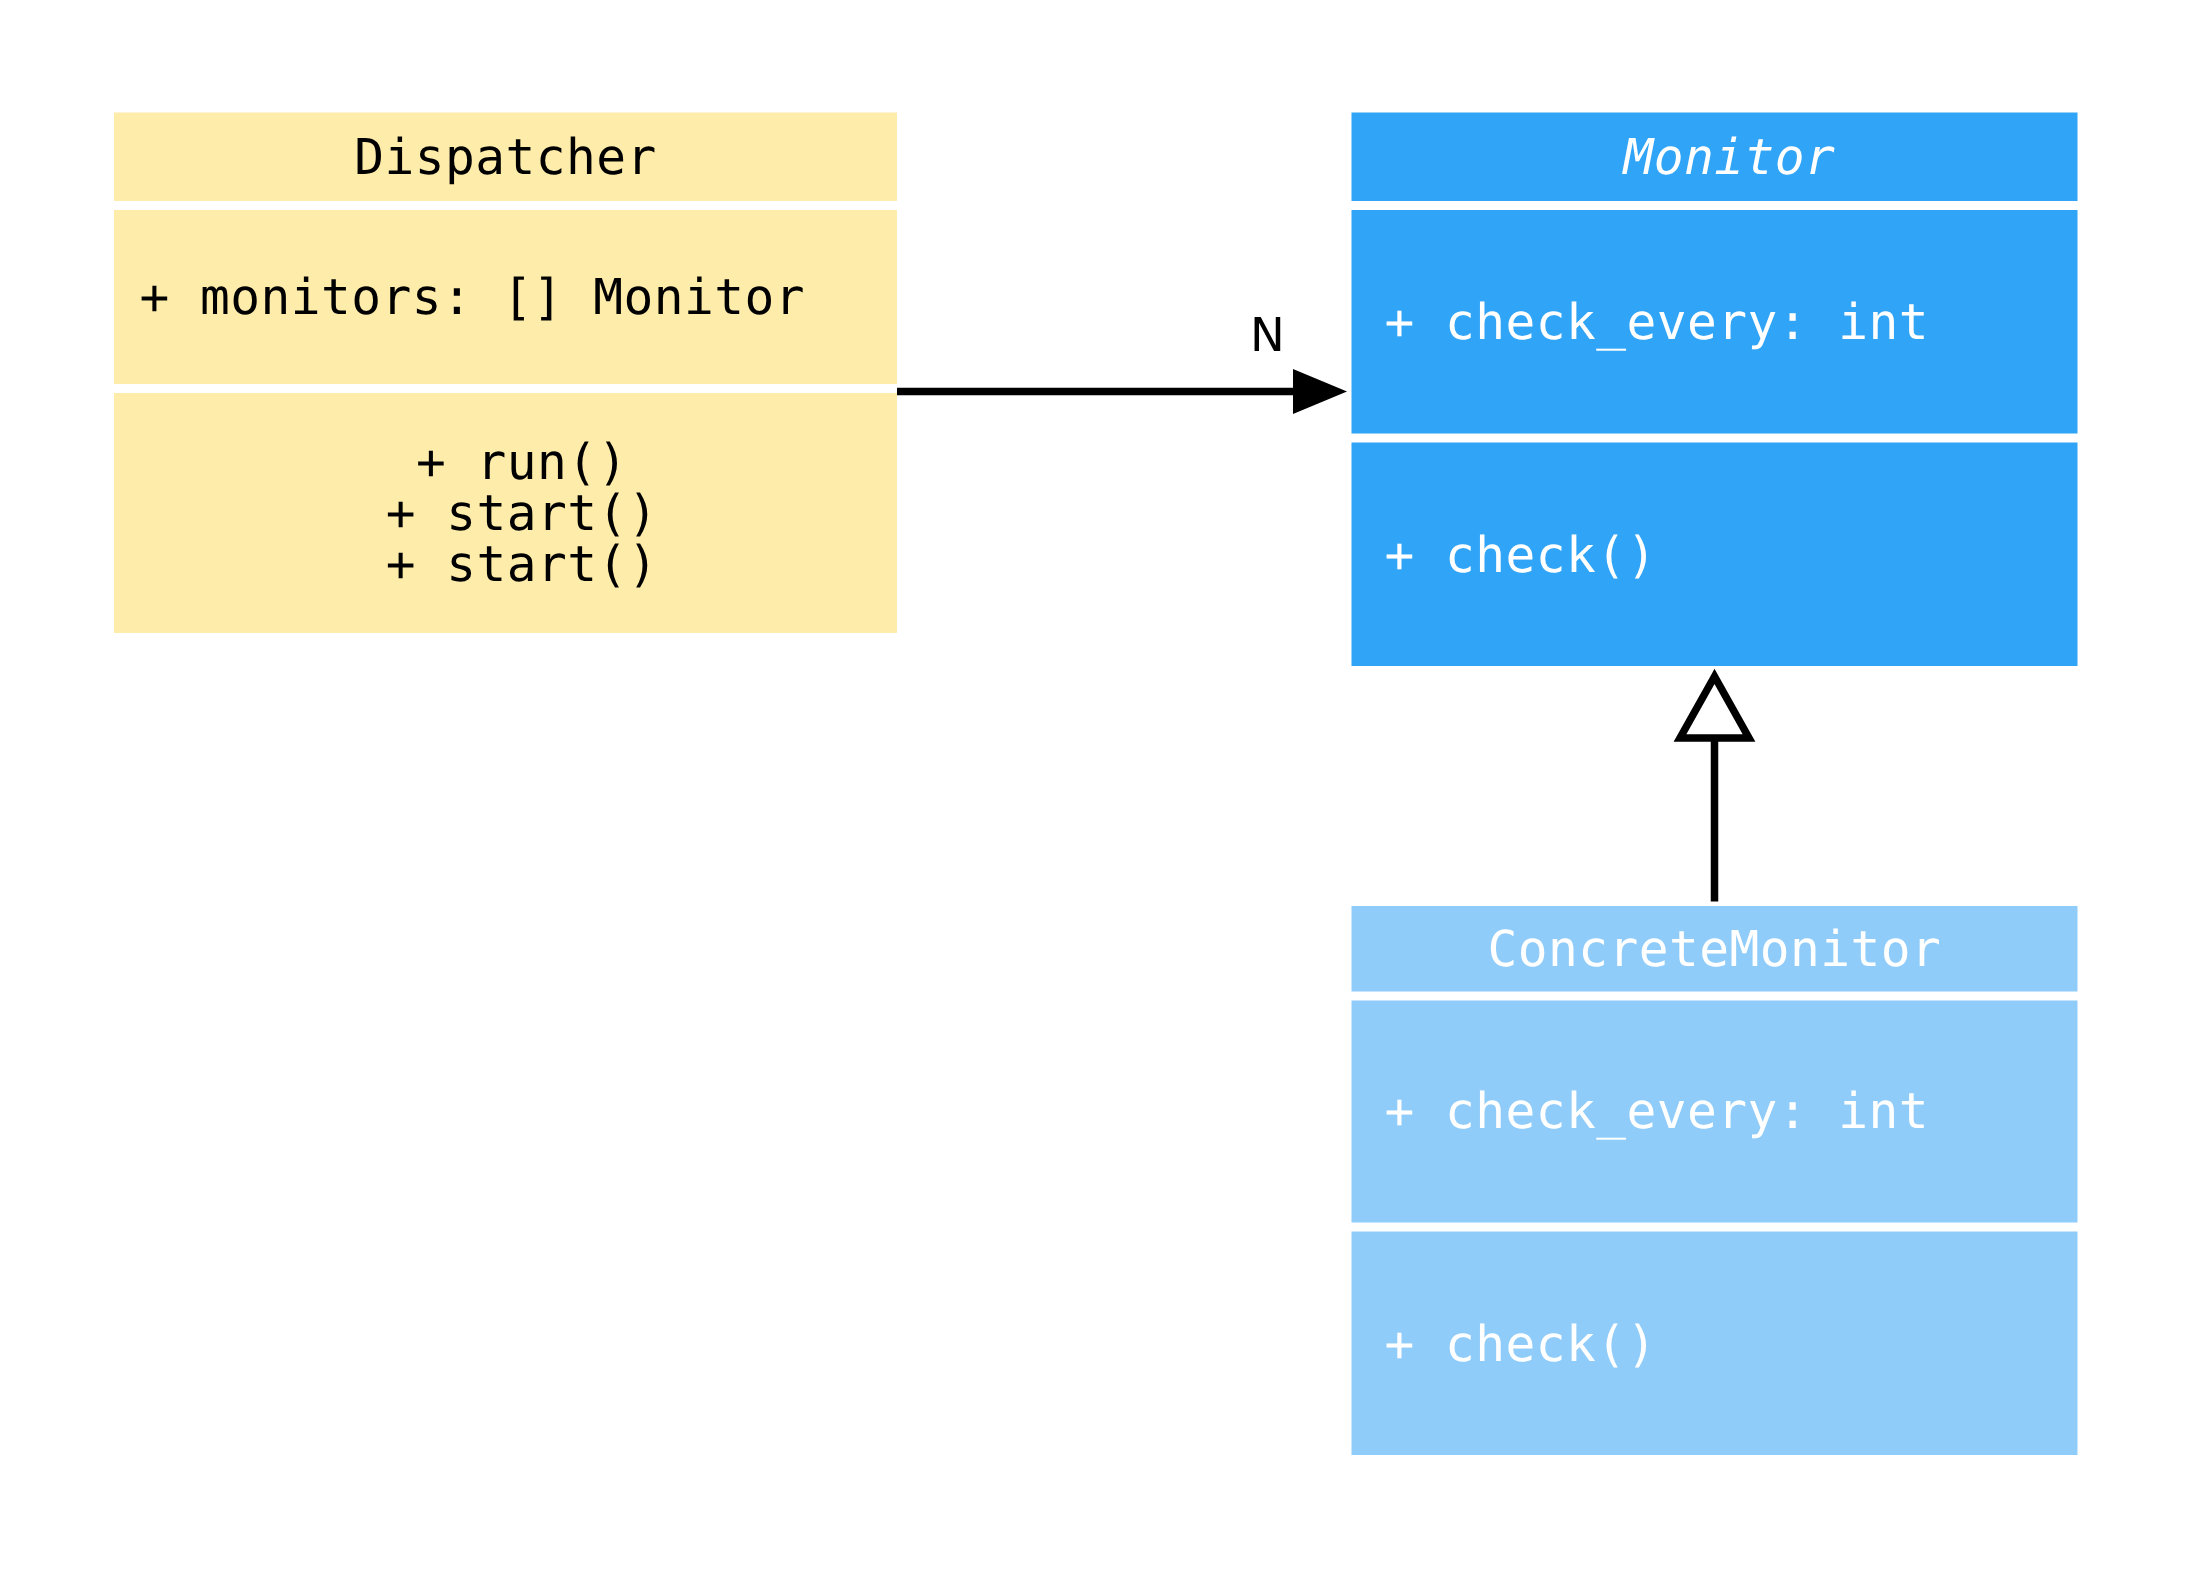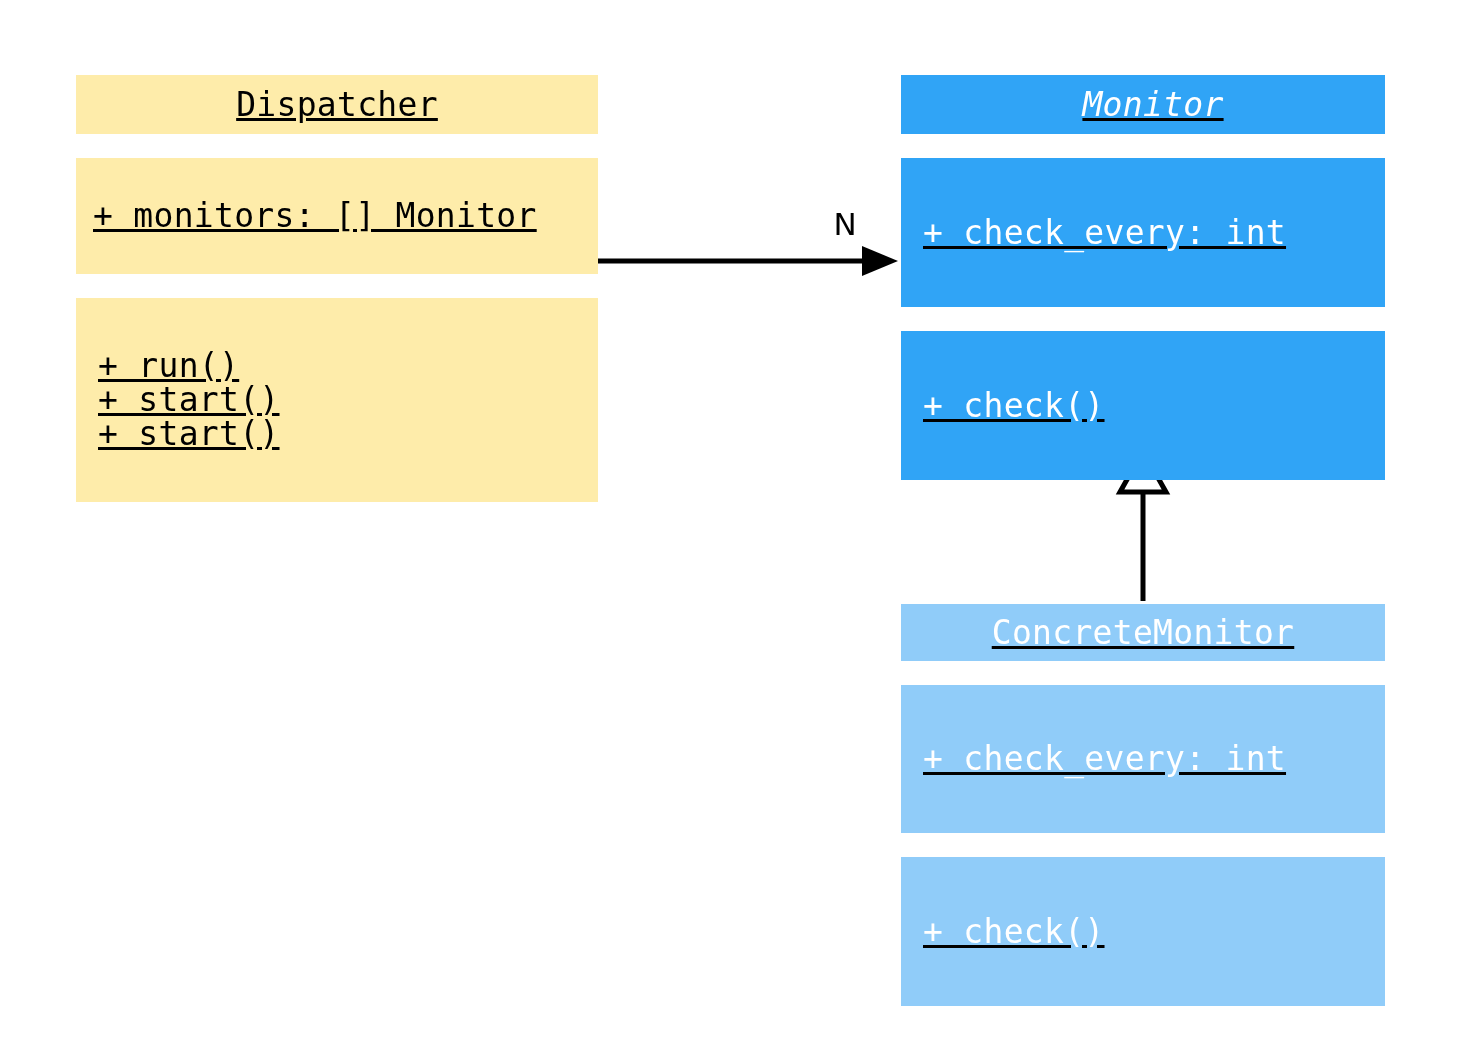--- a/index.html
+++ b/index.html
@@ -17,22 +17,21 @@
     pointer-events: none;
   }
   .edges line { stroke: var(--edge, #000); stroke-width: 5; }
   .edges .head { fill: var(--edge, #000); }
   .edges .tri { fill: #ffffff; stroke: var(--edge, #000); stroke-width: 5; stroke-linejoin: miter; }
 
   .class-box {
     position: absolute;
     display: flex;
     flex-direction: column;
-    gap: 24px;
-    text-decoration: underline;
+    gap: 6px;
   }
   .class-box .sec {
     background: var(--fill);
     color: var(--text);
     display: flex;
     flex-direction: column;
     justify-content: center;
   }
   .sec.title {
     align-items: center;
@@ -44,21 +43,21 @@
     font-size: 33px;
     line-height: 34px;
     letter-spacing: 0.3px;
     white-space: pre;
   }
 
   
   .box-dispatcher { left: 76px; top: 75px; width: 522px; }
   .box-dispatcher .title   { height: 59px; }
   .box-dispatcher .attrs   { height: 116px; padding-left: 17px; }
-  .box-dispatcher .methods { height: 204px; }
+  .box-dispatcher .methods { height: 160px; align-items: center; }
 
   
   .box-monitor { left: 901px; top: 75px; width: 484px; }
   .box-monitor .title   { height: 59px; padding-left: 20px; }
   .box-monitor .attrs   { height: 149px; }
   .box-monitor .methods { height: 149px; }
   .box-monitor .title { font-style: italic; }
 
   
   .box-concrete { left: 901px; top: 604px; width: 484px; }

